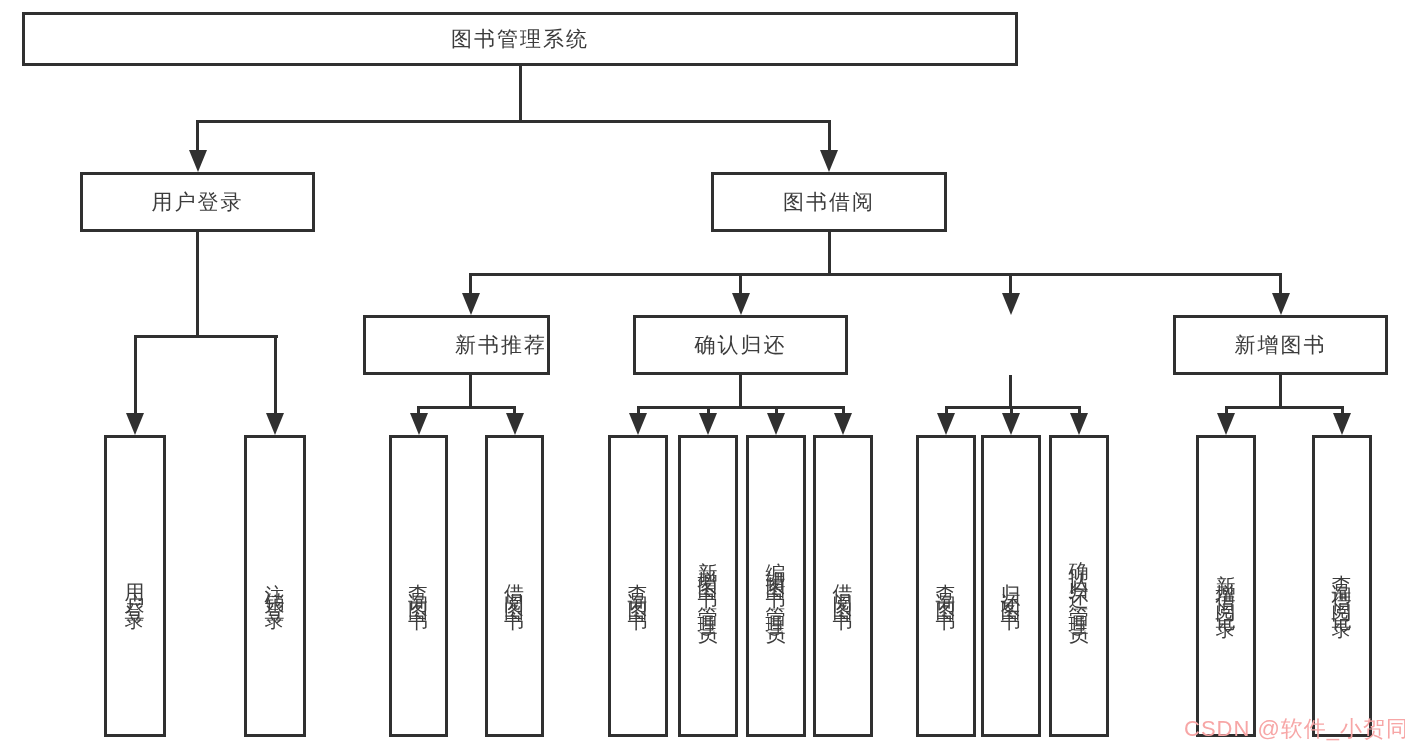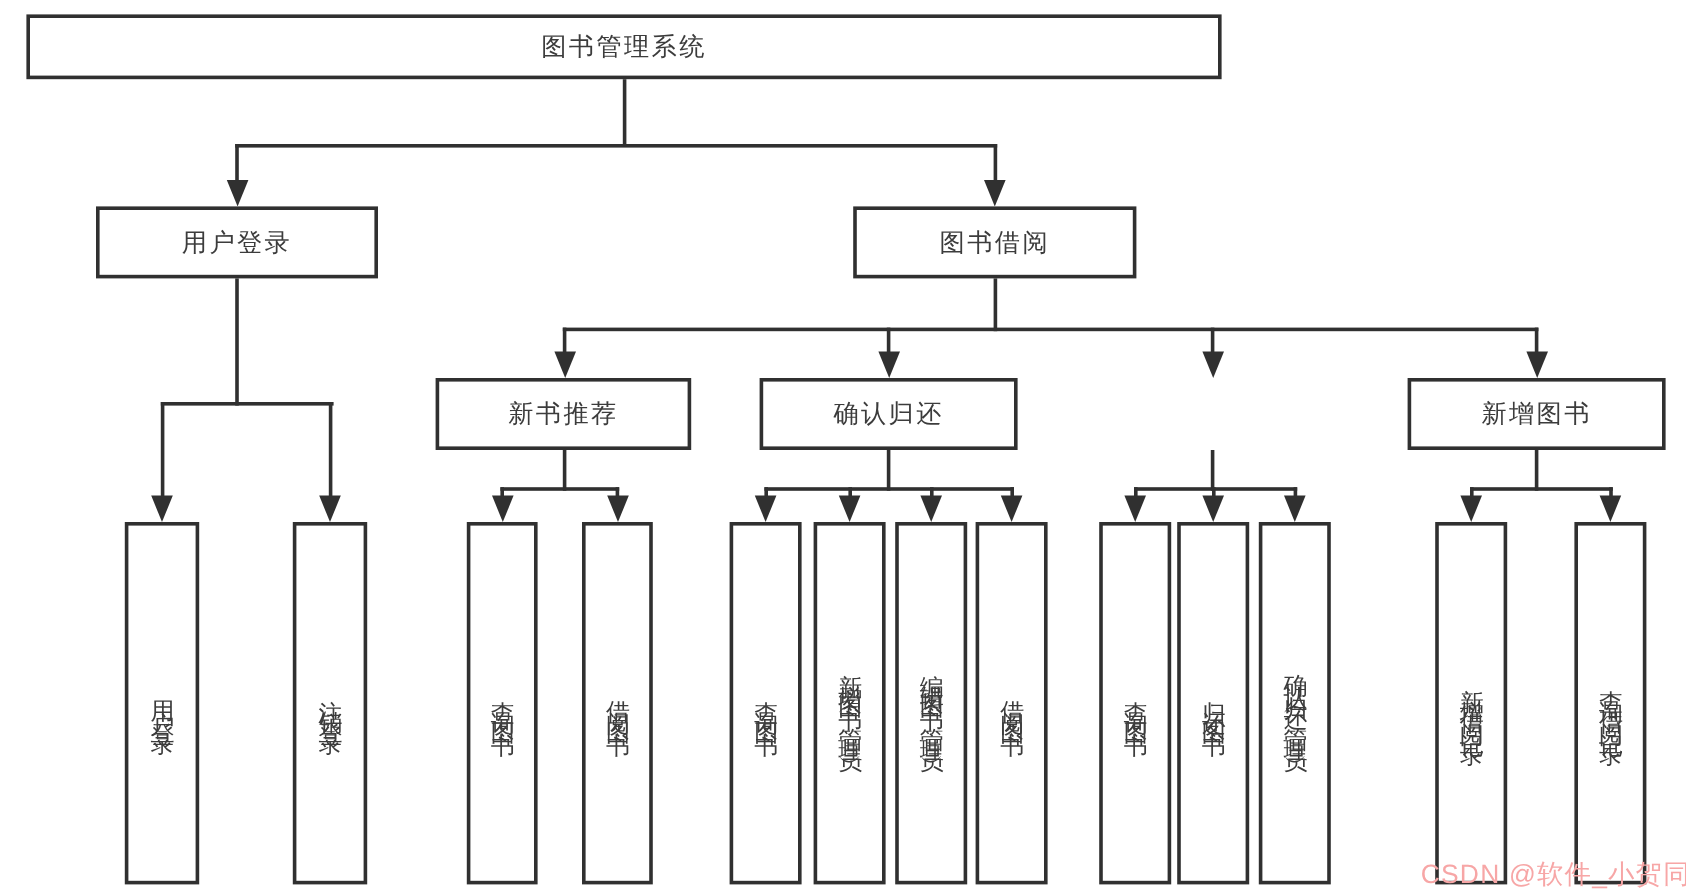--- a/index.html
+++ b/index.html
@@ -71,21 +71,21 @@
   <div class="hline" style="left:469px;top:273px;width:813px;height:3px;"></div>
   <div class="vline" style="left:469px;top:273px;width:3px;height:23px;"></div>
   <div class="arrow" style="left:461.5px;top:293px;"></div>
   <div class="vline" style="left:739px;top:273px;width:3px;height:23px;"></div>
   <div class="arrow" style="left:731.5px;top:293px;"></div>
   <div class="vline" style="left:1009px;top:273px;width:3px;height:23px;"></div>
   <div class="arrow" style="left:1001.5px;top:293px;"></div>
   <div class="vline" style="left:1279px;top:273px;width:3px;height:23px;"></div>
   <div class="arrow" style="left:1271.5px;top:293px;"></div>
 
-  <div class="box" style="left:363px;top:315px;width:213px;height:60px;">
+  <div class="box" style="left:363px;top:315px;width:187px;height:60px;justify-content:flex-end;">
     <span>新书推荐</span>
   </div>
   <div class="box" style="left:633px;top:315px;width:215px;height:60px;">
     <span>确认归还</span>
   </div>
   <div class="box" style="left:1173px;top:315px;width:215px;height:60px;">
     <span>新增图书</span>
   </div>
 
   <div class="vline" style="left:469px;top:375px;width:3px;height:34px;"></div>

